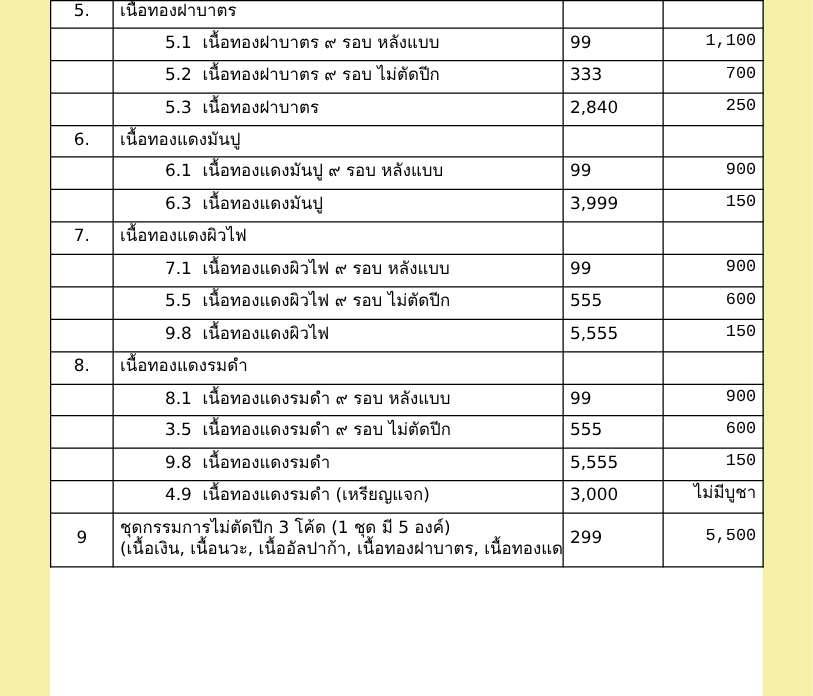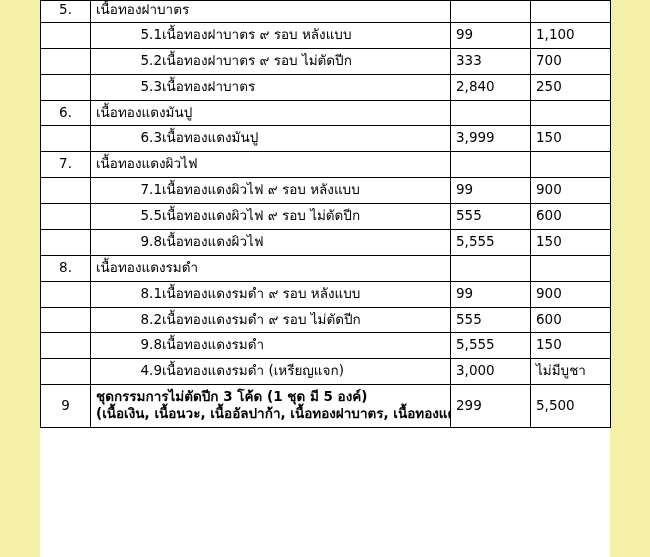--- a/index.html
+++ b/index.html
@@ -44,25 +44,25 @@
   }
   
   col.c-num   { width: 50px; }
   col.c-desc  { width: 360px; }
   col.c-qty   { width: 80px; }
   col.c-price { width: 80px; }
 
   td.num      { text-align: center; }
   td.desc     { text-align: left; }
   td.qty      { text-align: left; padding-right: 7px; }
-  td.price    { padding-right: 7px; }
+  td.price    { text-align: right; padding-right: 7px; font-family: Liberation Mono, monospace; }
   td.sub .ind { display: inline-block; padding-left: 36px; }
-  td.sub .lbl { display: inline-block; min-width: 30px; text-align: right; }
+  td.sub .lbl { display: inline-block; min-width: 30px; }
   .grouphdr   { font-weight: normal; }
-  td.wrap     { white-space: normal; font-weight: bold; }
+  td.wrap     { white-space: normal; }
   .secondline { display: block; }
   
   tr.firstrow td { height: 20px; padding-top: 0; padding-bottom: 4px; }
 </style>
 </head>
 <body>
 
 <div id="page">
   <div id="sheet">
     <table class="doc">
@@ -101,20 +101,26 @@
           <td class="price">250</td>
         </tr>
 
         <tr>
           <td class="num">6.</td>
           <td class="desc grouphdr">เนื้อทองแดงมันปู</td>
           <td class="qty"></td>
           <td class="price"></td>
         </tr>
 
+        <tr>
+          <td class="num"></td>
+          <td class="desc sub"><span class="ind"><span class="lbl">6.1</span><span>เนื้อทองแดงมันปู ๙ รอบ หลังแบบ</span></span></td>
+          <td class="qty">99</td>
+          <td class="price">900</td>
+        </tr>
 
 
         <tr>
           <td class="num"></td>
           <td class="desc sub"><span class="ind"><span class="lbl">6.3</span><span>เนื้อทองแดงมันปู</span></span></td>
           <td class="qty">3,999</td>
           <td class="price">150</td>
         </tr>
 
         <tr>
@@ -154,21 +160,21 @@
 
         <tr>
           <td class="num"></td>
           <td class="desc sub"><span class="ind"><span class="lbl">8.1</span><span>เนื้อทองแดงรมดำ ๙ รอบ หลังแบบ</span></span></td>
           <td class="qty">99</td>
           <td class="price">900</td>
         </tr>
 
         <tr>
           <td class="num"></td>
-          <td class="desc sub"><span class="ind"><span class="lbl">8.2</span><span>เนื้อทองแดงรมดำ ๙ รอบ ไม่ตัดปีก</span></span></td>
+          <td class="desc sub"><span class="ind"><span class="lbl">3.5</span><span>เนื้อทองแดงรมดำ ๙ รอบ ไม่ตัดปีก</span></span></td>
           <td class="qty">555</td>
           <td class="price">600</td>
         </tr>
 
         <tr>
           <td class="num"></td>
           <td class="desc sub"><span class="ind"><span class="lbl">9.8</span><span>เนื้อทองแดงรมดำ</span></span></td>
           <td class="qty">5,555</td>
           <td class="price">150</td>
         </tr>

